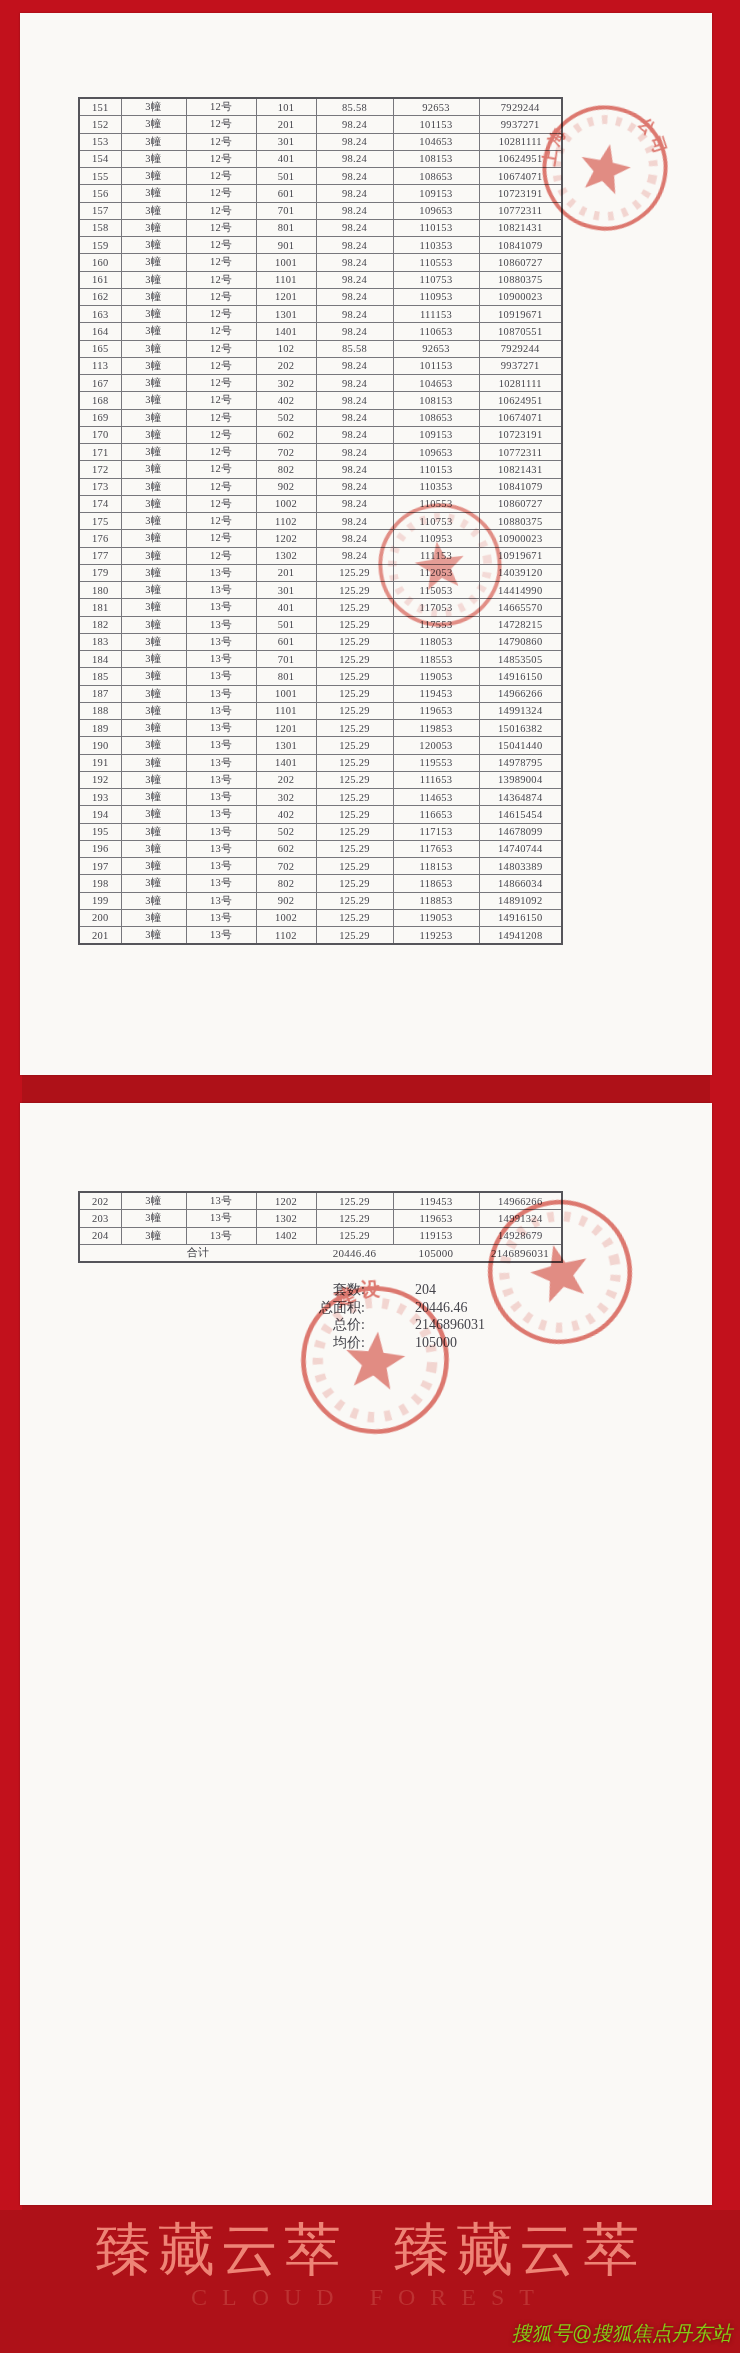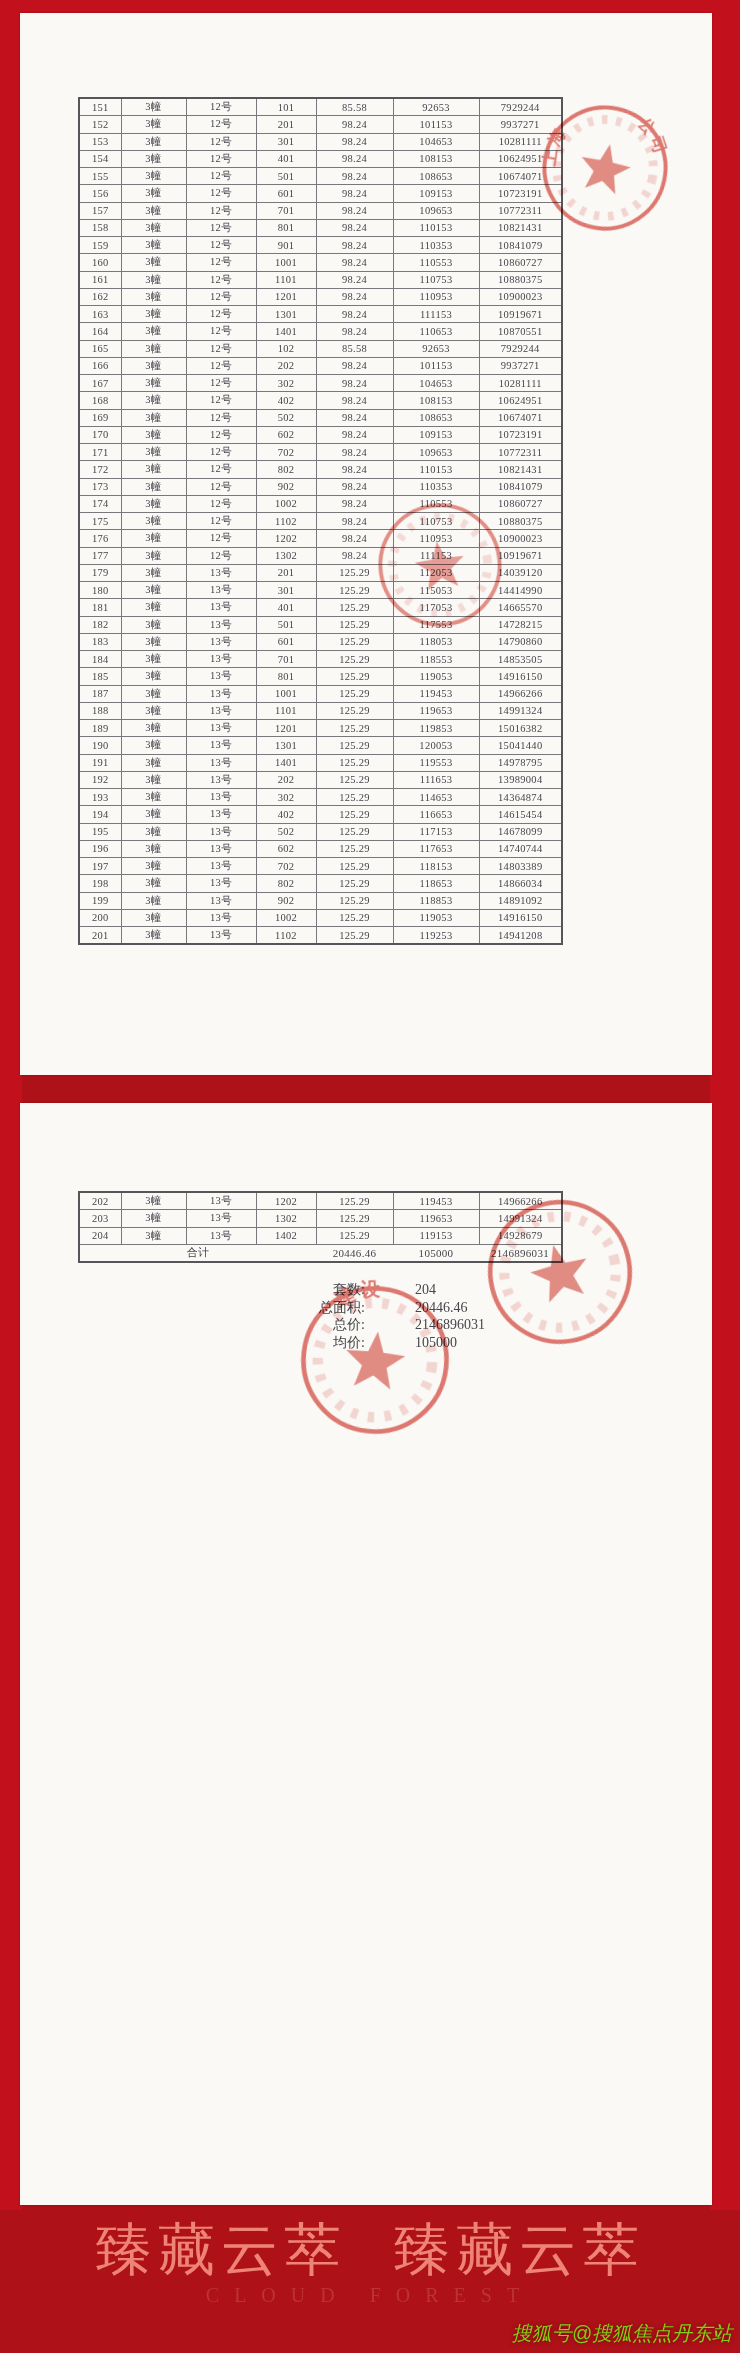--- a/index.html
+++ b/index.html
@@ -37,21 +37,21 @@
   .stamp .glyph-ring{fill:none;stroke:currentColor;stroke-width:8;
          stroke-dasharray:5 8;opacity:.28;}
   .stamp .star{fill:currentColor;opacity:.85;}
   .stamp .arc-text{font-size:15px;font-weight:bold;letter-spacing:3px;fill:currentColor;
          font-family:"Liberation Serif","DejaVu Serif",serif;}
 
   .slogan{position:absolute;left:0;width:740px;top:2212px;text-align:center;
           font-size:57px;letter-spacing:6px;word-spacing:26px;color:#ee8476;
           font-family:"Liberation Serif","DejaVu Serif",serif;font-weight:400;}
   .slogan-sub{position:absolute;left:0;width:740px;top:2284px;text-align:center;
-          font-size:20px;letter-spacing:15px;color:rgba(203,84,76,.5);
+          font-size:24px;letter-spacing:15px;color:rgba(203,84,76,.5);
           font-family:"Liberation Serif","DejaVu Serif",serif;}
   .watermark{position:absolute;right:8px;top:2320px;font-size:20px;color:#84cc16;
           font-family:"Liberation Sans","DejaVu Sans",sans-serif;
           text-shadow:0 0 4px rgba(60,0,0,.6);font-style:italic;}
 </style>
 </head>
 <body>
 
 <div class="canvas">
   <div class="side-band left"></div>
@@ -199,21 +199,21 @@
           <tr>
             <td>165</td>
             <td>3幢</td>
             <td>12号</td>
             <td>102</td>
             <td>85.58</td>
             <td>92653</td>
             <td>7929244</td>
           </tr>
           <tr>
-            <td>166</td>
+            <td>113</td>
             <td>3幢</td>
             <td>12号</td>
             <td>202</td>
             <td>98.24</td>
             <td>101153</td>
             <td>9937271</td>
           </tr>
           <tr>
             <td>167</td>
             <td>3幢</td>

